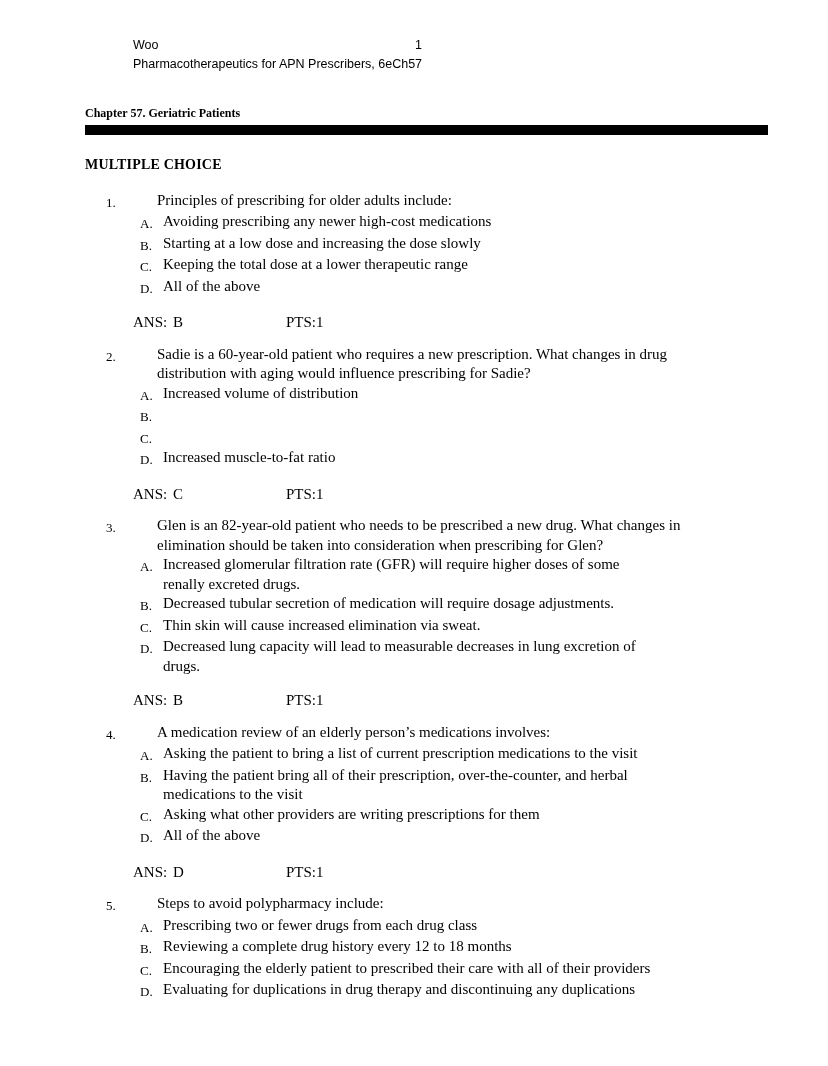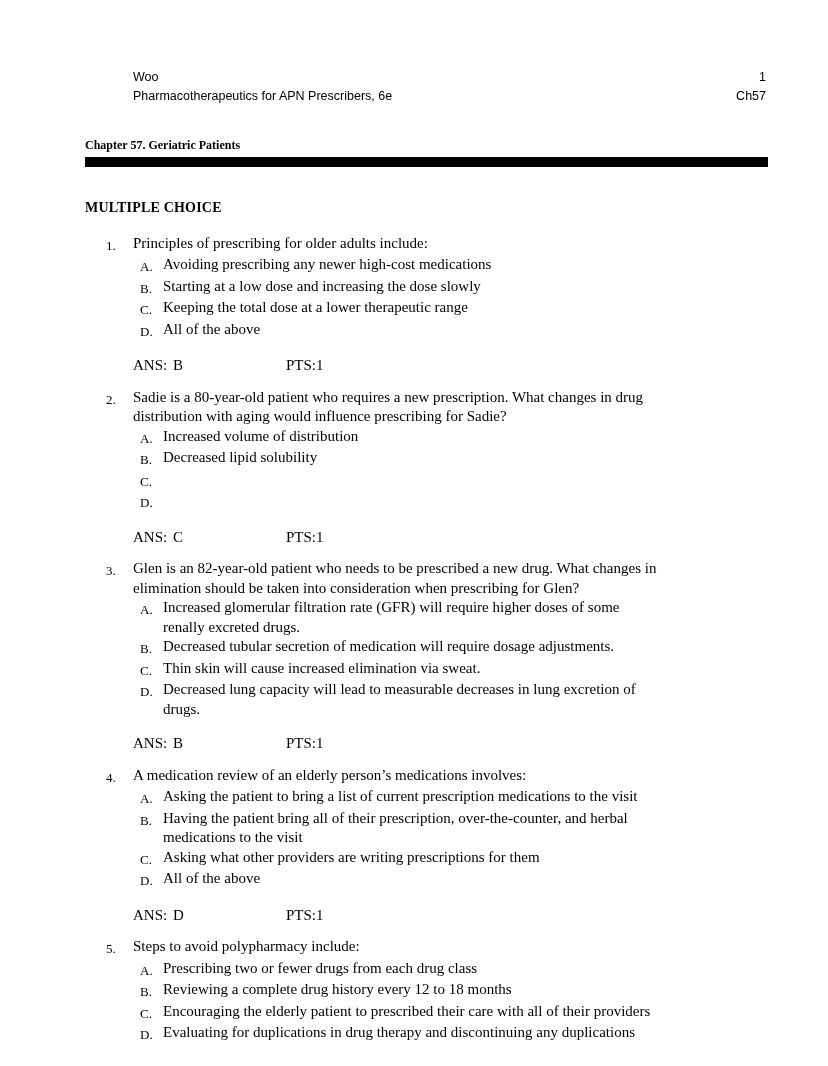--- a/index.html
+++ b/index.html
@@ -3,44 +3,44 @@
 <meta charset="utf-8">
 <style>
   * { margin: 0; padding: 0; box-sizing: border-box; }
   html, body { background: #ffffff; }
   body {
     width: 828px; height: 1066px; position: relative;
     font-family: "Liberation Serif", serif; color: #000;
     overflow: hidden;
   }
   .header {
-    display: flex; justify-content: space-between;
+    display: flex; 
     padding: 36px 62px 0 133px;
     font-family: "Liberation Sans", sans-serif;
-    font-size: 12.5px; line-height: 19px; margin-top: 32px;
+    font-size: 12.5px; line-height: 19px;
   }
   .header-right { text-align: right; }
   .chapter-block { margin: 30px 60px 0 85px; }
   .chapter-title {
     font-size: 12px; font-weight: bold; line-height: 18px;
     font-family: "Liberation Serif", serif;
   }
   .title-bar { height: 10px; background: #000000; margin-top: 3px; }
   .content {
     margin-left: 85px; width: 683px;
     font-size: 15px; line-height: 19.5px;
   }
   .section-heading {
-    margin-top: 31px; font-weight: bold; font-size: 14px; letter-spacing: 0.2px;
+    margin-top: 20px; font-weight: bold; font-size: 14px; letter-spacing: 0.2px;
   }
   .question-list { margin-top: 16px; }
   .question + .question { margin-top: 12px; }
   .q-row { display: flex; }
   .q-num { margin-left: 21px; width: 27px; flex: none; font-size: 13px; padding-top: 2px; }
-  .q-stem { flex: 1; white-space: pre-wrap; }
+  .q-stem { flex: 1; white-space: pre-wrap; margin-left: 24px; }
   .opt-row { display: flex; }
   .opt-letter { margin-left: 55px; width: 23px; flex: none; font-size: 13px; padding-top: 2px; }
   .opt-text { flex: 1; white-space: pre-wrap; }
   .ans-row { margin-top: 15px; padding-left: 48px; }
   .ans-label { display: inline-block; width: 40px; font-family: Liberation Serif, serif; }
   .ans-value { display: inline-block; width: 91px; }
   .pts-label { display: inline-block; width: 52px; text-align: right; }
   .pts-value { display: inline-block; }
 </style>
 </head>
@@ -94,40 +94,40 @@
   </div>
 </div>
     <div class="ans-row">
       <span class="ans-label">ANS:</span><span class="ans-value">B</span><span class="pts-label">PTS:</span><span class="pts-value">1</span>
     </div>
   </div>
 
   <div class="question">
     <div class="q-row">
       <span class="q-num">2.</span>
-      <div class="q-stem">Sadie is a 80-year-old patient who requires a new prescription. What changes in drug
+      <div class="q-stem">Sadie is a 60-year-old patient who requires a new prescription. What changes in drug
 distribution with aging would influence prescribing for Sadie?</div>
     </div>
     <div class="options">
   <div class="opt-row">
     <span class="opt-letter">A.</span>
     <div class="opt-text">Increased volume of distribution</div>
   </div>
 
   <div class="opt-row">
     <span class="opt-letter">B.</span>
-    <div class="opt-text">Decreased lipid solubility</div>
-  </div>
-
-  <div class="opt-row">
-    <span class="opt-letter">C.</span>
-  </div>
-
-  <div class="opt-row">
-    <span class="opt-letter">D.</span>
+  </div>
+
+  <div class="opt-row">
+    <span class="opt-letter">C.</span>
+  </div>
+
+  <div class="opt-row">
+    <span class="opt-letter">D.</span>
+    <div class="opt-text">Increased muscle-to-fat ratio</div>
   </div>
 </div>
     <div class="ans-row">
       <span class="ans-label">ANS:</span><span class="ans-value">C</span><span class="pts-label">PTS:</span><span class="pts-value">1</span>
     </div>
   </div>
 
   <div class="question">
     <div class="q-row">
       <span class="q-num">3.</span>

